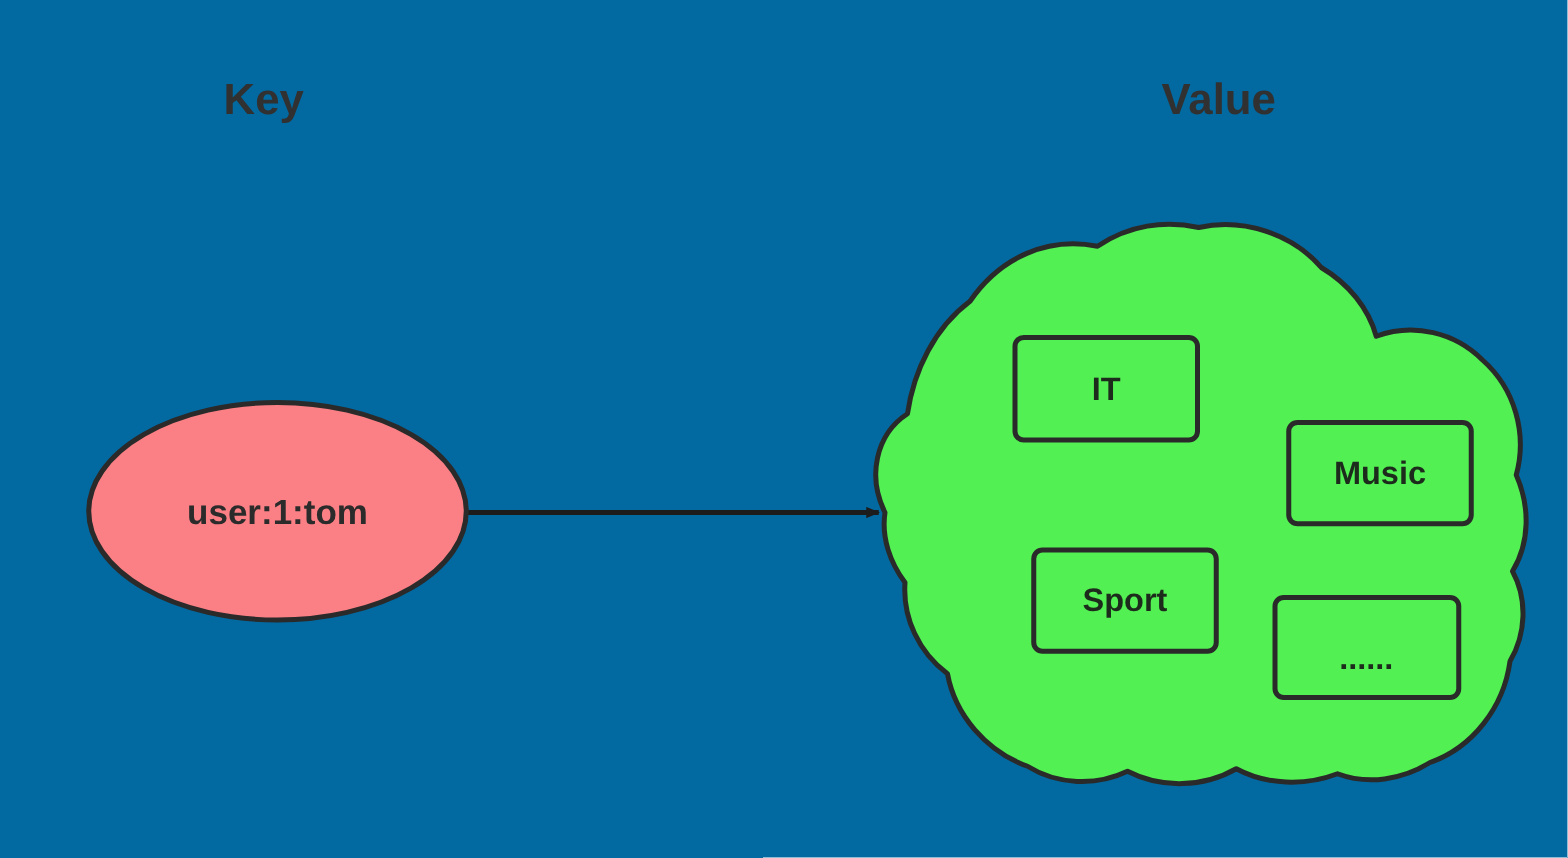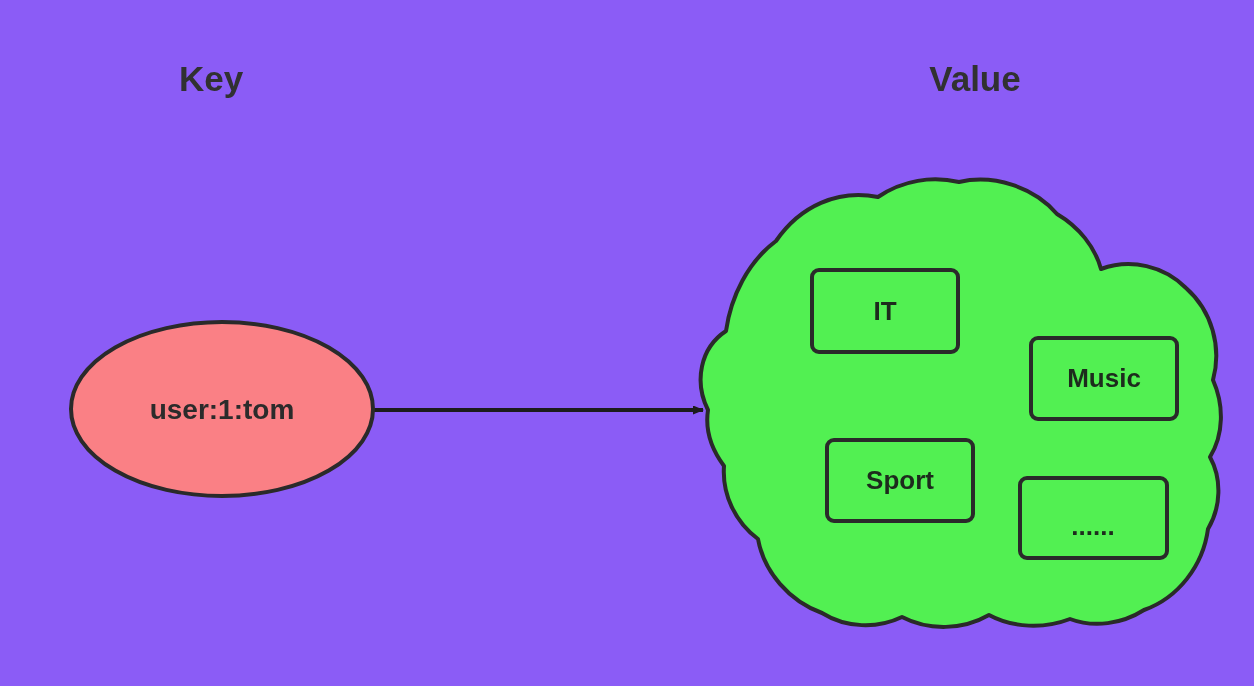--- a/index.html
+++ b/index.html
@@ -7,21 +7,21 @@
     padding: 0;
     background: #ffffff;
   }
   body {
     font-family: "Liberation Sans", sans-serif;
   }
   #canvas {
     position: relative;
     width: 1254px;
     height: 686px;
-    background: #8b5cf6;
+    background: #0369a1;
     overflow: hidden;
   }
   #diagram-svg {
     position: absolute;
     left: 0;
     top: 0;
     width: 1254px;
     height: 686px;
   }
   .col-title {

